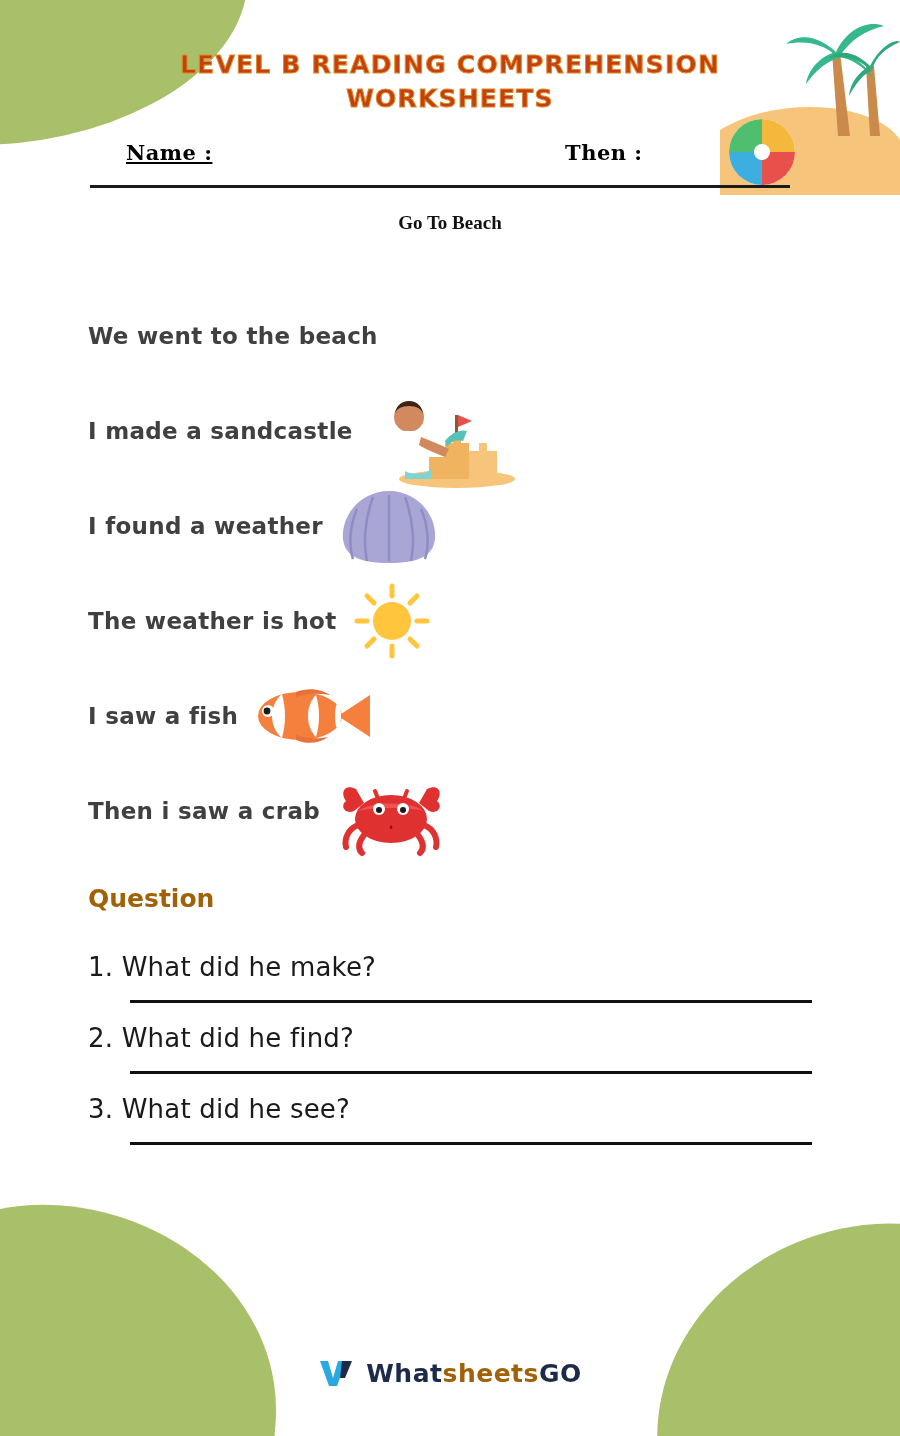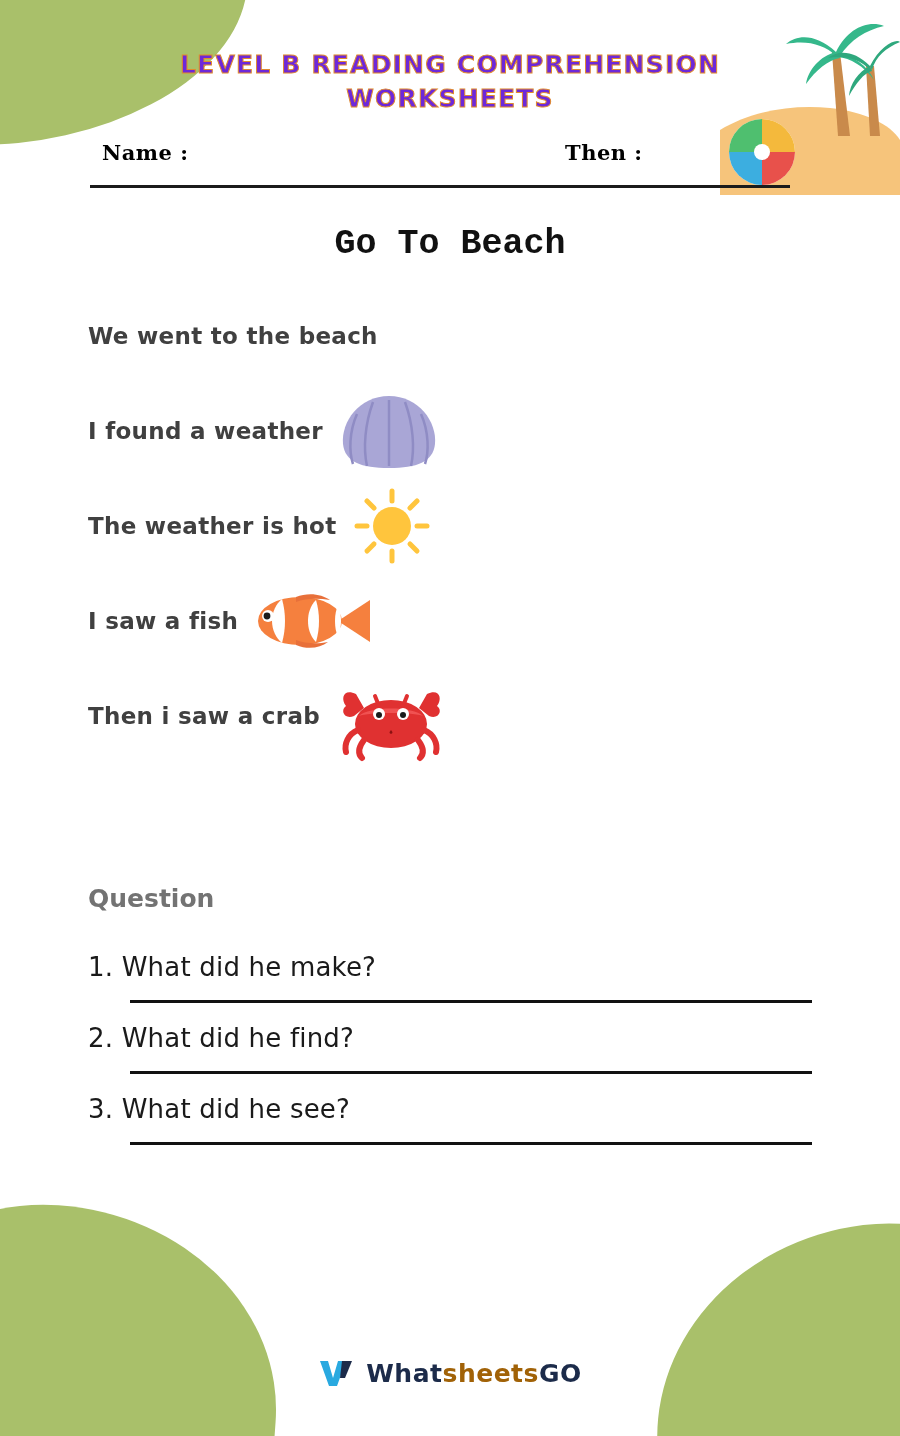--- a/index.html
+++ b/index.html
@@ -65,41 +65,41 @@
     position: absolute;
     top: 48px;
     left: 120px;
     width: 660px;
     text-align: center;
     font-family: "DejaVu Sans", sans-serif;
     font-weight: bold;
     font-size: 25px;
     line-height: 34px;
     letter-spacing: 1.2px;
-    color: #6d28d9;
+    color: #c2410c;
     -webkit-text-stroke: 1px #e08a2e;
     text-transform: uppercase;
   }
 
   .name-date-row {
     position: absolute;
     top: 140px;
     left: 90px;
     width: 700px;
     height: 36px;
   }
   .name-label, .date-label {
     position: absolute;
     font-family: "DejaVu Serif", serif;
     font-weight: bold;
     font-size: 21px;
     color: #000000;
     letter-spacing: 0.5px;
   }
-  .name-label { left: 12px; top: 0; }
+  .name-label { left: 36px; top: 0; text-decoration: underline; }
   .date-label { left: 475px; top: 0; }
 
   .header-rule {
     position: absolute;
     top: 185px;
     left: 90px;
     width: 700px;
     height: 3px;
     background: #1b1b1b;
   }
@@ -109,27 +109,27 @@
     position: absolute;
     top: 0;
     right: 0;
     width: 180px;
     height: 195px;
   }
 
   
   .story-title {
     position: absolute;
-    top: 224px;
+    top: 212px;
     left: 120px;
     width: 660px;
     text-align: center;
-    font-family: Liberation Mono, monospace;
-    font-weight: bold;
-    font-size: 35px;
+    font-family: Liberation Serif, serif;
+    font-weight: bold;
+    font-size: 19px;
     color: #111111;
   }
 
   .story {
     position: absolute;
     top: 288px;
     left: 88px;
     width: 640px;
   }
   .story-line {
@@ -153,21 +153,21 @@
   }
 
   
   .question-heading {
     position: absolute;
     top: 884px;
     left: 88px;
     font-family: "DejaVu Sans", sans-serif;
     font-weight: bold;
     font-size: 25px;
-    color: #737373;
+    color: #a16207;
   }
 
   .questions {
     position: absolute;
     top: 946px;
     left: 88px;
     width: 730px;
   }
   .q-item {
     margin-bottom: 14px;
@@ -252,20 +252,39 @@
   </div>
 
   <div class="story-title">Go To Beach</div>
 
   <div class="story">
 
     <div class="story-line">
       <span class="story-text">We went to the beach</span>
     </div>
 
+    <div class="story-line">
+      <span class="story-text">I made a sandcastle</span>
+      <span class="story-icon">
+        <svg width="150" height="120" viewBox="0 0 150 120">
+          <ellipse cx="90" cy="108" rx="58" ry="9" fill="#F6C47B"></ellipse>
+          <path d="M78,108 L78,72 L86,72 L86,62 L94,62 L94,72 L102,72 L102,108 Z" fill="#F0B35F"></path>
+          <path d="M102,108 L102,80 L112,80 L112,72 L120,72 L120,80 L130,80 L130,108 Z" fill="#F6C47B"></path>
+          <path d="M62,108 L62,86 L78,86 L78,108 Z" fill="#F0B35F"></path>
+          <rect x="88" y="44" width="3" height="20" fill="#8a5a33"></rect>
+          <path d="M91,44 L105,50 L91,56 Z" fill="#E8514B"></path>
+          <circle cx="42" cy="46" r="15" fill="#D2895E"></circle>
+          <path d="M28,44 C28,32 56,32 56,44 C56,36 50,30 42,30 C34,30 28,36 28,44 Z" fill="#3A2418"></path>
+          <path d="M34,60 C32,74 34,92 38,100 L58,100 C62,88 60,70 54,60 Z" fill="#ffffff"></path>
+          <path d="M38,100 C44,104 58,104 64,98 L64,108 L38,108 Z" fill="#7FD4D1"></path>
+          <path d="M54,66 C64,70 74,74 82,78 L78,86 C68,82 58,78 52,74 Z" fill="#D2895E"></path>
+          <path d="M78,70 C84,62 94,58 100,60 L96,70 C90,68 84,70 80,76 Z" fill="#59C2B8"></path>
+        </svg>
+      </span>
+    </div>
 
     <div class="story-line">
       <span class="story-text">I found a weather</span>
       <span class="story-icon">
         <svg width="105" height="78" viewBox="0 0 105 78">
           <path d="M52,4 C82,4 100,30 98,52 C96,70 80,76 52,76 C24,76 8,70 6,52 C4,30 22,4 52,4 Z" fill="#A9A6D6"></path>
           <g stroke="#8F8CC4" stroke-width="2.5" fill="none">
             <path d="M52,8 L52,74"></path>
             <path d="M36,10 C28,32 26,56 30,74"></path>
             <path d="M68,10 C76,32 78,56 74,74"></path>

